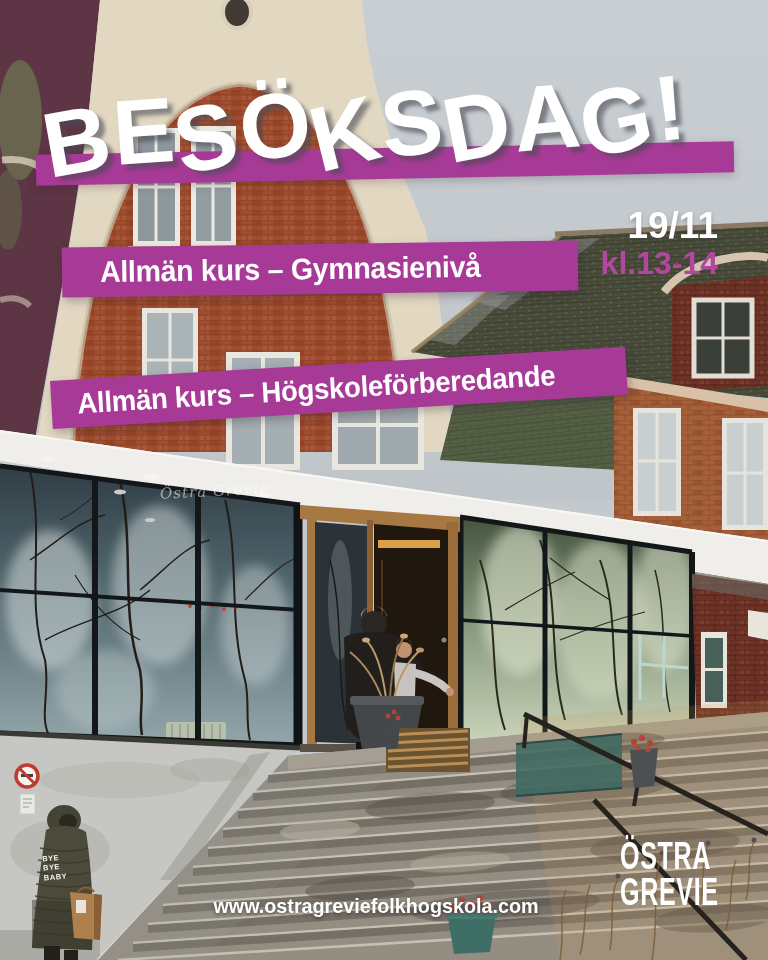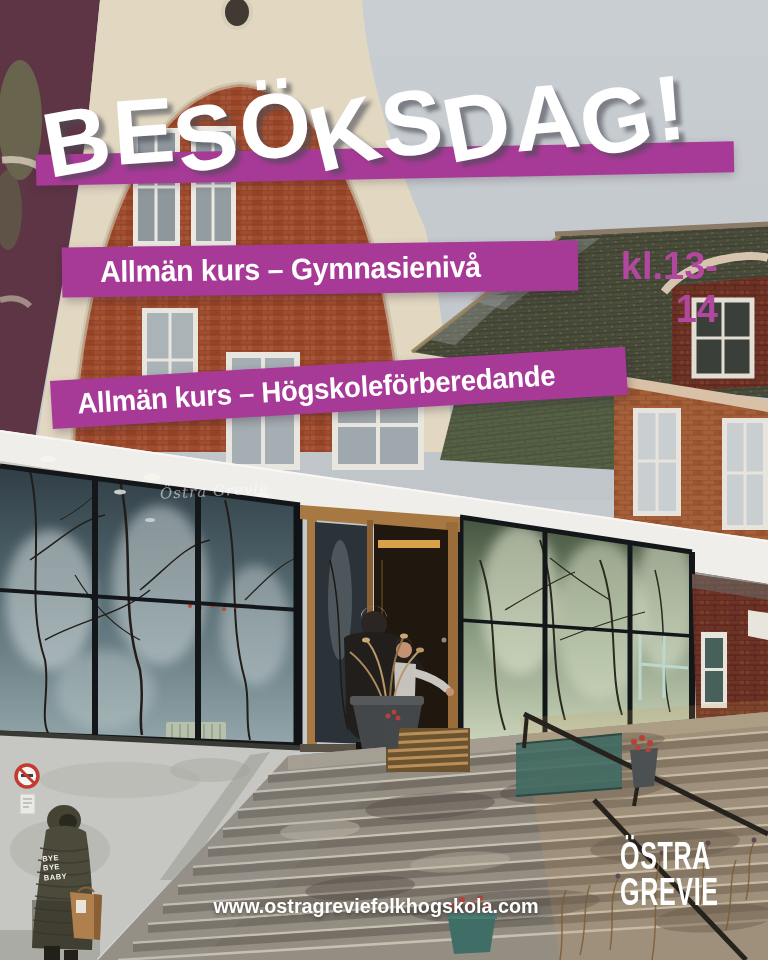--- a/index.html
+++ b/index.html
@@ -16,21 +16,21 @@
   .title-bar{left:36px;top:148px;width:698px;height:31px;background:#a83a97;
     transform:rotate(-1.1deg);z-index:2;box-shadow:0 3px 8px rgba(60,30,60,.25);}
 
   .title{left:46px;top:78px;width:706px;z-index:3;transform:rotate(-2deg);
     font-size:92px;font-weight:bold;color:#fff;line-height:1;letter-spacing:2px;
     text-shadow:5px 6px 4px rgba(75,75,85,.6);white-space:nowrap;}
   .title .letter{display:inline-block;transform-origin:50% 80%;}
 
   .date{left:586px;top:205px;width:132px;text-align:right;font-size:37px;font-weight:bold;
     color:#fff;text-shadow:0 2px 4px rgba(60,60,70,.35);}
-  .time{left:586px;top:245px;width:132px;text-align:right;font-size:38px;font-weight:600;
+  .time{left:586px;top:245px;width:132px;text-align:right;font-size:32px;font-weight:600;
     color:#b1479f;}
 
   .banner{background:#a83a97;display:flex;align-items:center;color:#fff;font-weight:bold;
     box-shadow:2px 4px 10px rgba(50,25,50,.3);}
   .banner .banner-text{transform:scaleX(.95);transform-origin:left center;letter-spacing:-.3px;
     white-space:nowrap;}
   .banner-1{left:62px;top:244px;width:478px;height:50px;transform:rotate(-.8deg);
     font-size:30px;padding-left:38px;}
   .banner-2{left:50px;top:381px;width:550px;height:48px;transform:rotate(-3.4deg);
     transform-origin:0 0;font-size:29px;padding-left:26px;}
@@ -461,20 +461,21 @@
       <rect x="64" y="950" width="14" height="10" fill="#232019"></rect>
     </g>
   </svg>
 
   <div class="overlay glass-sign">Östra Grevie</div>
 
   <div class="overlay title-bar"></div>
 
   <div class="overlay title"><span class="letter" style="transform: rotate(-8deg) translateY(5px);">B</span><span class="letter" style="transform: rotate(-2deg) translateY(-2px);">E</span><span class="letter" style="transform: rotate(-10deg) translateY(6px);">S</span><span class="letter" style="transform: rotate(-3deg) translateY(-3px);">Ö</span><span class="letter" style="transform: rotate(-12deg) translateY(7px);">K</span><span class="letter" style="transform: rotate(-4deg) translateY(-1px);">S</span><span class="letter" style="transform: rotate(-9deg) translateY(4px);">D</span><span class="letter" style="transform: rotate(-3deg) translateY(-2px);">A</span><span class="letter" style="transform: rotate(-10deg) translateY(3px);">G</span><span class="letter" style="transform: rotate(-4deg) translateY(-7px);">!</span></div>
 
+  <div class="overlay date">19/11</div>
   <div class="overlay time">kl.13-14</div>
 
   <div class="overlay banner banner-1">
     <span class="banner-text">Allmän kurs – Gymnasienivå</span>
   </div>
 
   <div class="overlay banner banner-2">
     <span class="banner-text">Allmän kurs – Högskoleförberedande</span>
   </div>
 

